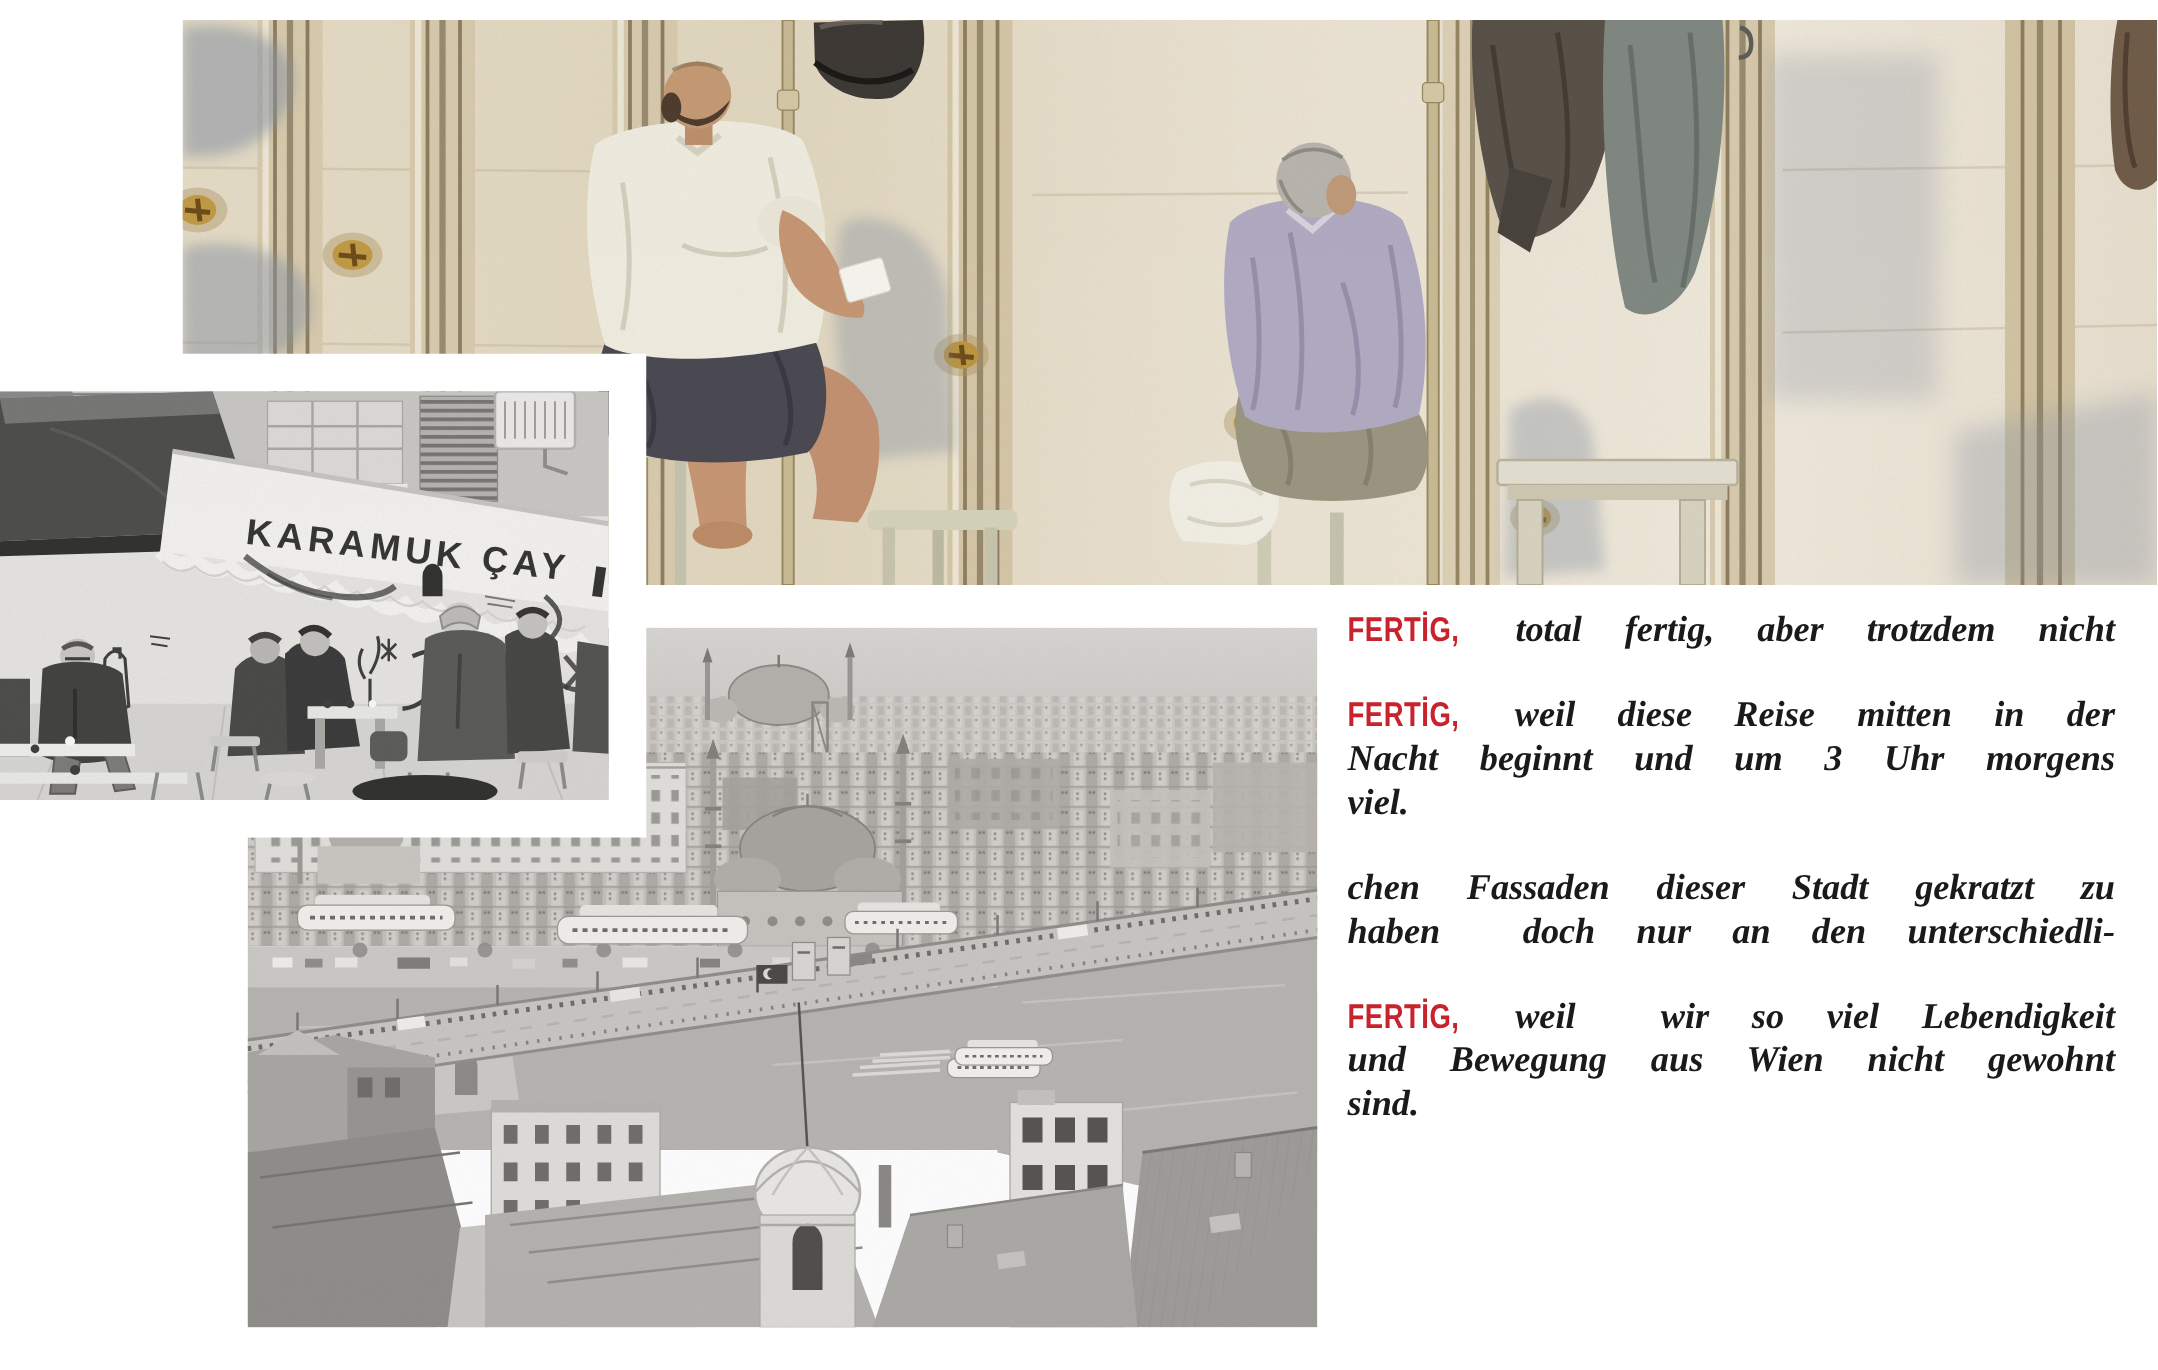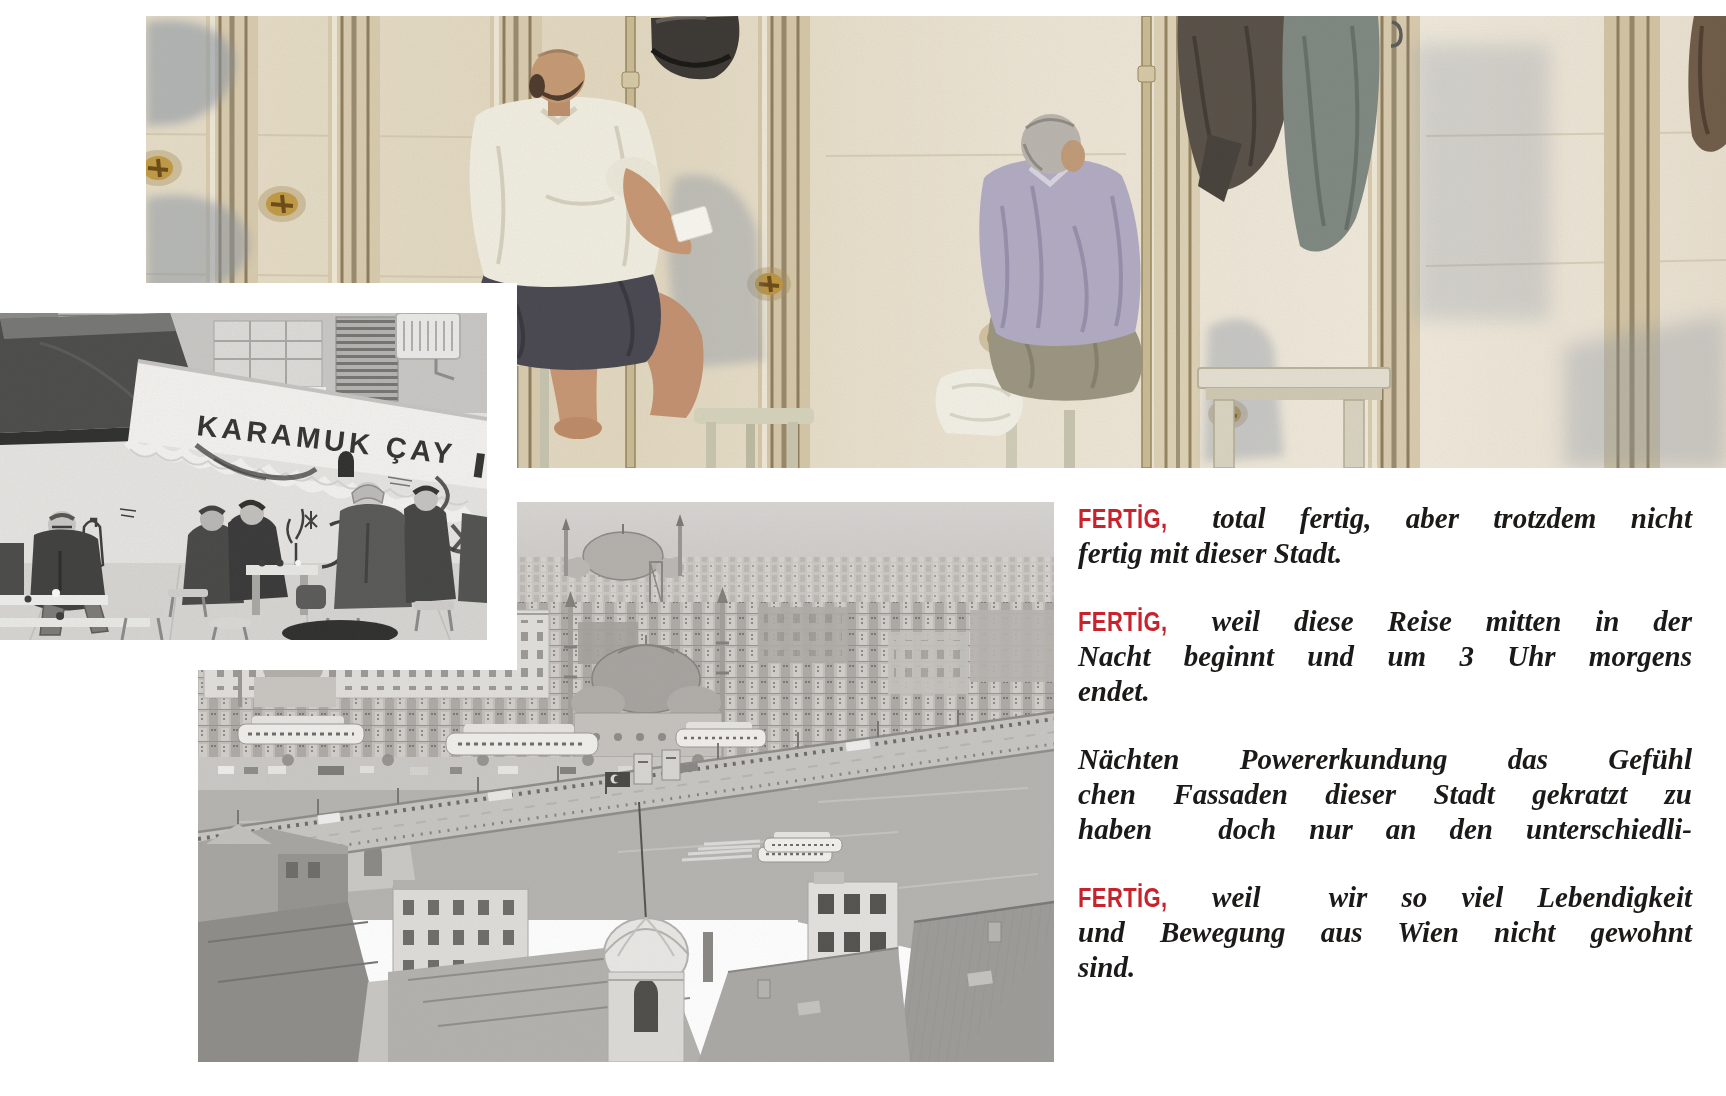--- a/index.html
+++ b/index.html
@@ -3,21 +3,21 @@
 <meta charset="utf-8">
 <style>
   html,body{margin:0;padding:0;background:#ffffff;}
   .page{position:relative;width:1726px;height:1096px;background:#fff;overflow:hidden;
         font-family:"Liberation Serif",serif;}
   .photo{position:absolute;overflow:hidden;}
   .photo svg{display:block;width:100%;height:100%;}
   #wallPhoto{left:146px;top:16px;width:1580px;height:452px;z-index:1;}
   #cityPhoto{left:198px;top:502px;width:856px;height:560px;z-index:1;}
   #bwPhoto{left:0;top:313px;width:487px;height:327px;z-index:2;box-shadow:0 0 0 30px #ffffff;}
-  .textcol{position:absolute;left:1078px;top:501px;width:614px;z-index:3;
+  .textcol{position:absolute;left:1078px;top:487px;width:614px;z-index:3;
            font:italic 700 29px/35px "Liberation Serif",serif;color:#1c1a19;}
   .para{margin:0 0 33px 0;}
   .para:last-child{margin-bottom:0;}
   .ln{display:block;text-align:justify;text-align-last:justify;}
   .ln.last{text-align-last:auto;}
   .lead{display:inline-block;font:700 27.5px/1 "Liberation Sans",sans-serif;font-style:normal;
         color:#c8232c;transform:scaleX(.8);transform-origin:0 72%;letter-spacing:.5px;
         margin-right:-12px;white-space:nowrap;}
 </style>
 </head>
@@ -688,29 +688,27 @@
       <ellipse cx="340" cy="320" rx="58" ry="13" fill="#2e2e2d"></ellipse>
     </g>
 
     <rect width="487" height="327" filter="url(#b-grain)" opacity=".55"></rect>
   </svg>
   </div>
 
   <div class="textcol">
     <p class="para">
       <span class="ln"><span class="lead">FERTİG,</span> <span>total fertig, aber trotzdem nicht</span></span>
-      <span class="ln last">fertig mit dieser Stadt.</span>
     </p>
     <p class="para">
       <span class="ln"><span class="lead">FERTİG,</span> <span>weil diese Reise mitten in der</span></span>
       <span class="ln">Nacht beginnt und um 3 Uhr morgens</span>
-      <span class="ln last">endet.</span>
+      <span class="ln last">viel.</span>
     </p>
     <p class="para">
-      <span class="ln">Nächten Powererkundung das Gefühl</span>
       <span class="ln">chen Fassaden dieser Stadt gekratzt zu</span>
       <span class="ln">haben &nbsp;doch nur an den unterschiedli-</span>
     </p>
     <p class="para">
       <span class="ln"><span class="lead">FERTİG,</span> <span>weil &nbsp;wir so viel Lebendigkeit</span></span>
       <span class="ln">und Bewegung aus Wien nicht gewohnt</span>
       <span class="ln last">sind.</span>
     </p>
   </div>
 

